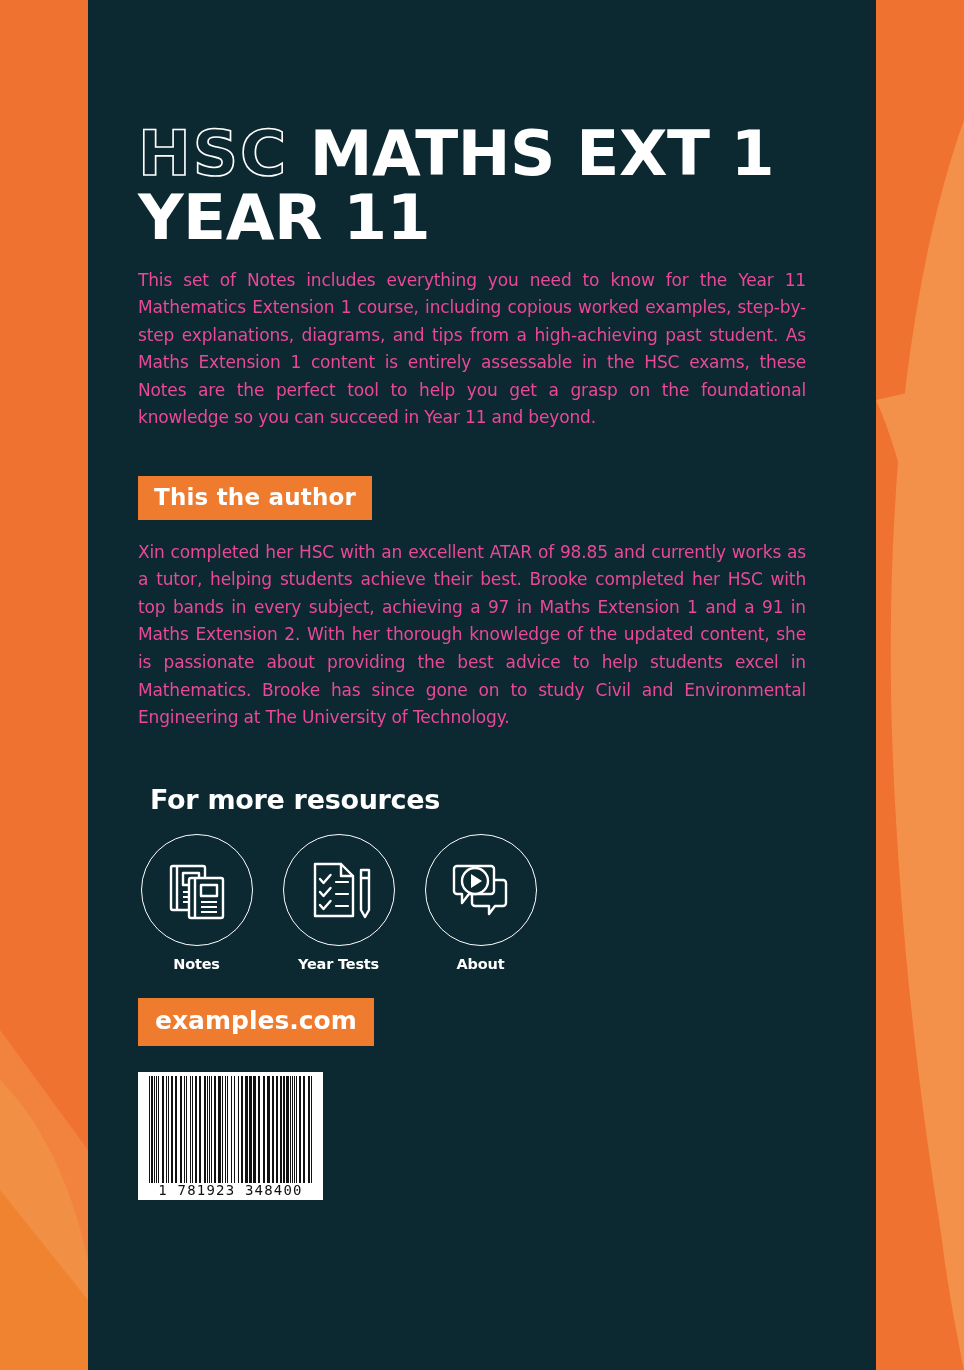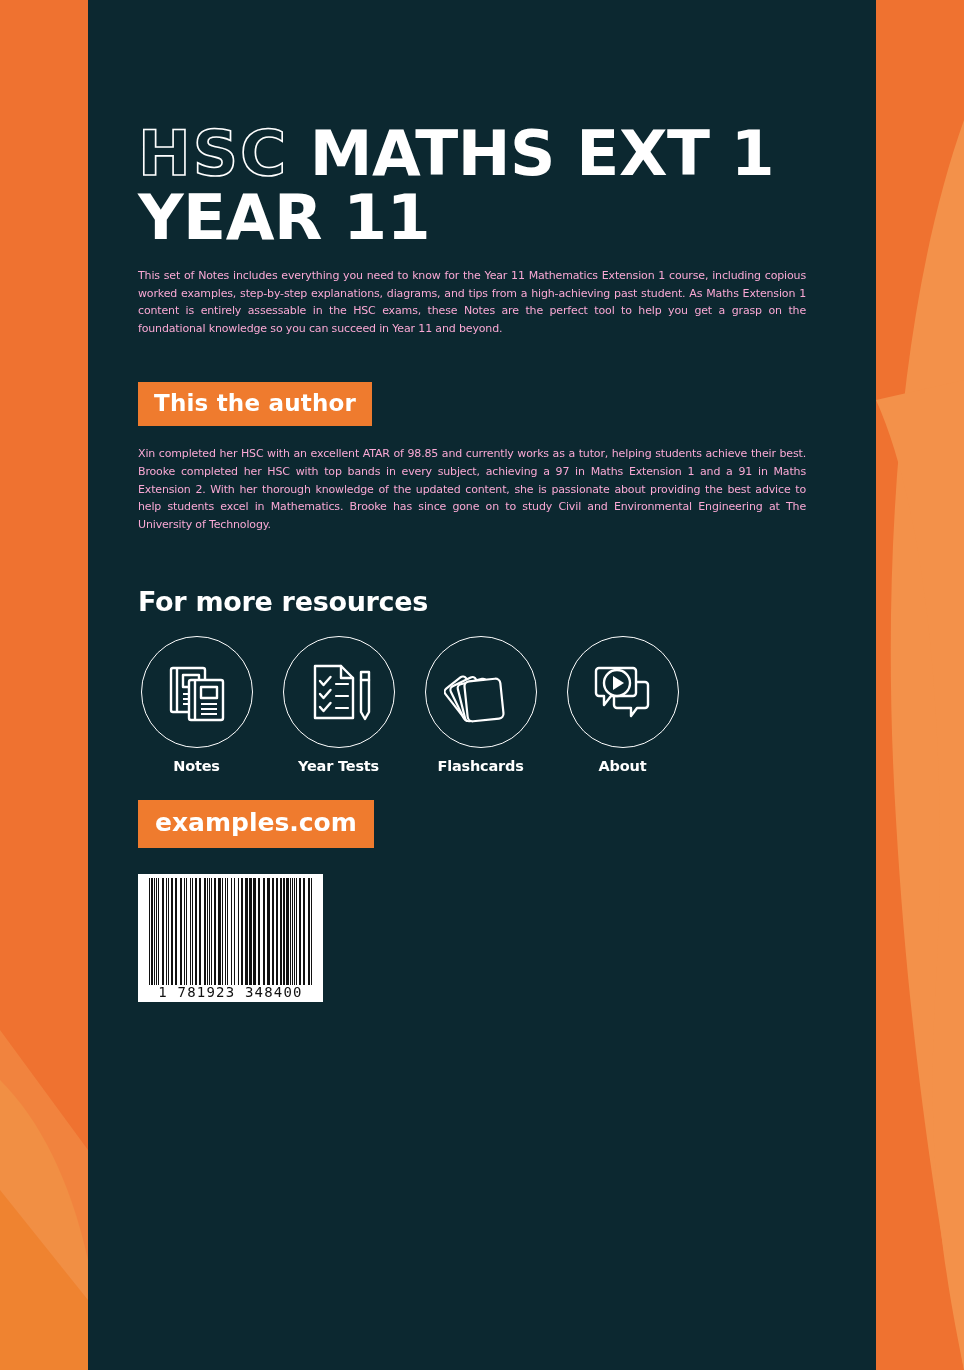--- a/index.html
+++ b/index.html
@@ -56,36 +56,37 @@
     padding:8px 16px 10px 16px;
     letter-spacing:0.2px;
   }
   .badge-book { margin-top:52px; }
   .badge-author { margin-top:44px; }
 
   
   .para {
     margin-top:19px;
     width:668px;
-    color:#f9a8d4;
-    font-family:"DejaVu Sans", sans-serif;
-    font-size:11px;
+    color:#ec4899;
+    font-family:"DejaVu Sans", sans-serif;
+    font-size:17px;
     line-height:1.62;
     text-align:justify;
     letter-spacing:-0.15px;
   }
 
   
   .res-head {
     margin-top:52px;
     color:#ffffff;
     font-family:"DejaVu Sans", sans-serif;
     font-weight:bold;
     font-size:27px;
     letter-spacing:-0.3px;
+    margin-left:12px;
   }
 
   
   .res-row {
     margin-top:19px;
     display:flex;
     gap:25px;
     align-items:flex-start;
   }
   .res-item { width:117px; text-align:center; }
@@ -194,31 +195,20 @@
             <path d="M17 38 l3.5 4 7-8"></path>
             <path d="M17 51 l3.5 4 7-8"></path>
             <path d="M33 28h12M33 40h12M33 52h12" stroke-width="2.2"></path>
             <path d="M58 16 h8 v40 l-4 7 -4 -7 Z"></path>
             <path d="M58 24 h8"></path>
           </svg>
         </div>
         <div class="res-label">Year Tests</div>
       </div>
 
-      <div class="res-item">
-        <div class="res-circle">
-          <svg width="74" height="74" viewBox="0 0 74 74" fill="none" stroke="#ffffff" stroke-width="2.2" stroke-linejoin="round">
-            <rect x="8" y="24" width="26" height="38" rx="4" fill="#0c2830" transform="rotate(-38 21 43)"></rect>
-            <rect x="12" y="25" width="28" height="38" rx="4" fill="#0c2830" transform="rotate(-26 26 44)"></rect>
-            <rect x="17" y="26" width="30" height="38" rx="4" fill="#0c2830" transform="rotate(-14 32 45)"></rect>
-            <rect x="22" y="25" width="36" height="40" rx="5" fill="#0c2830" transform="rotate(-6 40 45)"></rect>
-          </svg>
-        </div>
-        <div class="res-label">Flashcards</div>
-      </div>
 
       <div class="res-item">
         <div class="res-circle">
           <svg width="72" height="72" viewBox="0 0 72 72" fill="none" stroke="#ffffff" stroke-width="2.4" stroke-linejoin="round">
             <path d="M30 26 h28 a3 3 0 0 1 3 3 v20 a3 3 0 0 1 -3 3 h-8 l-6 8 v-8 h-14 a3 3 0 0 1 -3 -3 v-20 a3 3 0 0 1 3 -3 Z" fill="#0c2830"></path>
             <path d="M12 12 h34 a3 3 0 0 1 3 3 v22 a3 3 0 0 1 -3 3 h-22 l-7 9 v-9 h-5 a3 3 0 0 1 -3 -3 v-22 a3 3 0 0 1 3 -3 Z" fill="#0c2830"></path>
             <circle cx="30" cy="27" r="13" fill="#0c2830"></circle>
             <path d="M26 20 l11 7 -11 7 Z" fill="#ffffff" stroke="none"></path>
           </svg>
         </div>

